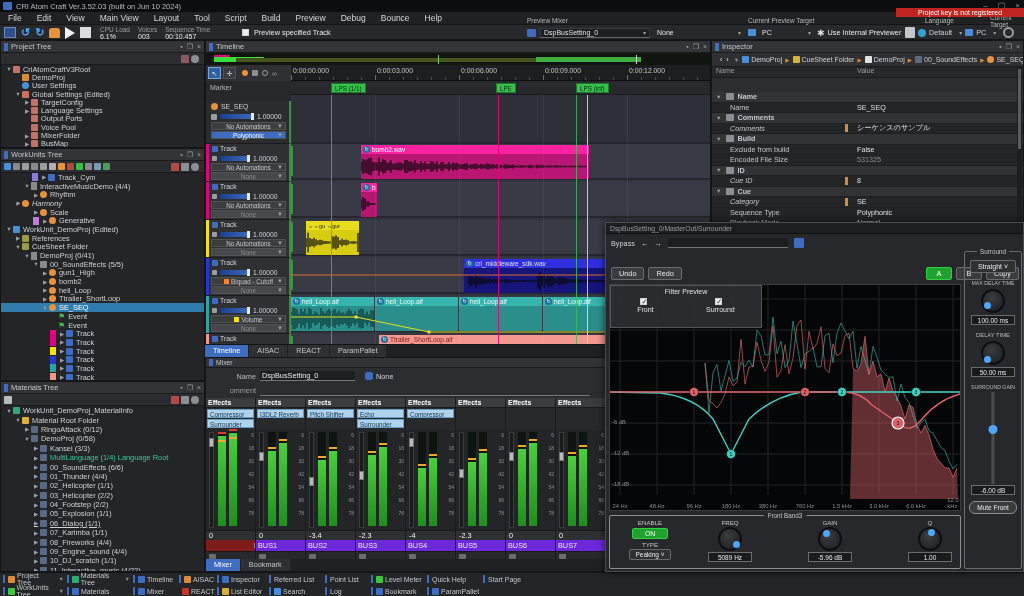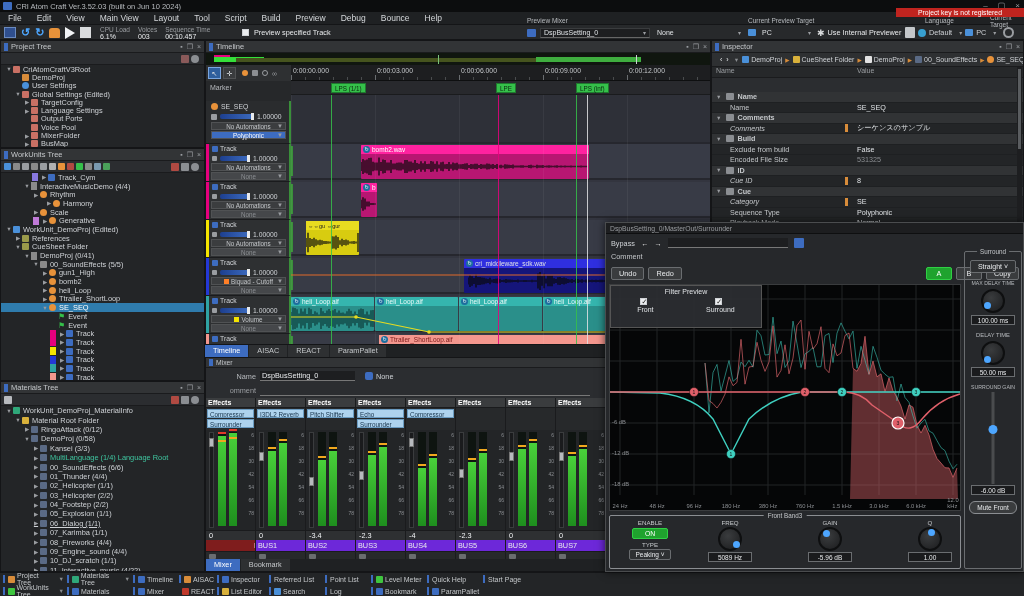--- a/index.html
+++ b/index.html
@@ -358,21 +358,21 @@
       <div class="trow" style="height: 8.7px; padding-left: 22px;">
         <span class="exp">▼</span>
         <span class="tic page" style="background: rgb(138, 138, 138);"></span>
         <span>InteractiveMusicDemo (4/4)</span>
       </div>
       <div class="trow" style="height: 8.7px; padding-left: 31px;">
         <span class="exp">▶</span>
         <span class="tic circle" style="background: rgb(232, 146, 58);"></span>
         <span>Rhythm</span>
       </div>
-      <div class="trow" style="height: 8.7px; padding-left: 44px;">
+      <div class="trow" style="height: 8.7px; padding-left: 13px; font-style: italic;">
         <span class="exp">▶</span>
         <span class="tic circle" style="background: rgb(232, 146, 58);"></span>
         <span>Harmony</span>
       </div>
       <div class="trow" style="height: 8.7px; padding-left: 31px;">
         <span class="exp">▶</span>
         <span class="tic circle" style="background: rgb(232, 146, 58);"></span>
         <span>Scale</span>
       </div>
       <div class="trow" style="height: 8.7px; padding-left: 32px;">
@@ -1350,21 +1350,20 @@
 
 <div id="eqwin">
   <div id="eqtitle">DspBusSetting_0/MasterOut/Surrounder</div>
   <div id="eqbypass">
     <span>Bypass</span>
     <span style="color:#fff;font-weight:bold;">←</span>
     <span style="color:#fff;font-weight:bold;">→</span>
     <div class="inp" style="width:120px;background:#1d1e20;"></div>
     <span class="mini" style="background:#3d6cc0;width:10px;height:10px;"></span>
   </div>
-  <div id="eqcomment">Comment</div>
   <div id="eqbtns">
     <span class="ebtn">Undo</span>
     <span class="ebtn">Redo</span>
     <span style="flex:1;"></span>
     <span class="ebtn green" style="width:26px;text-align:center;padding:0;">A</span>
     <span class="ebtn" style="width:26px;text-align:center;padding:0;">B</span>
     <span class="ebtn" style="margin-right:4px;">Copy</span>
   </div>
 
   <div id="eqgraph">

